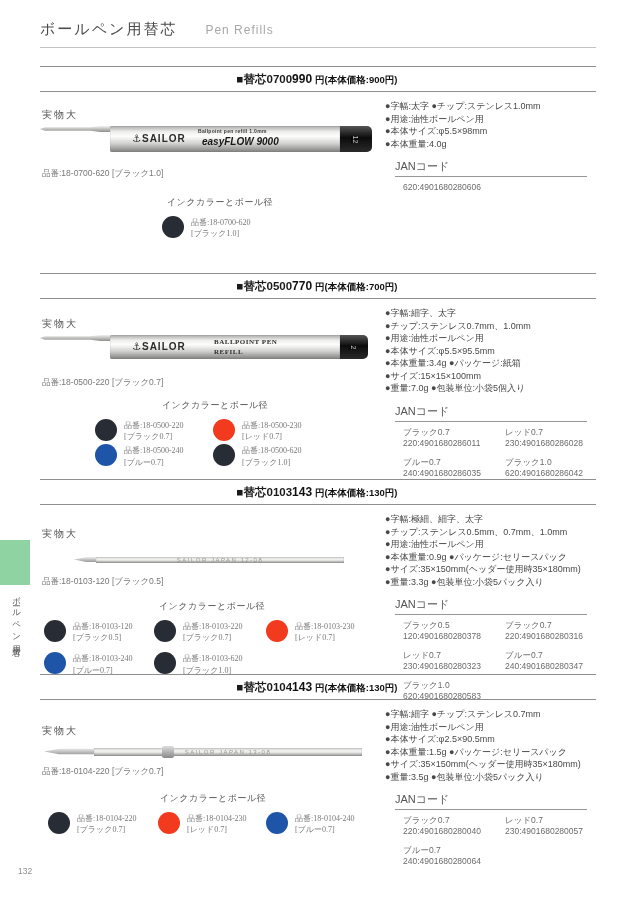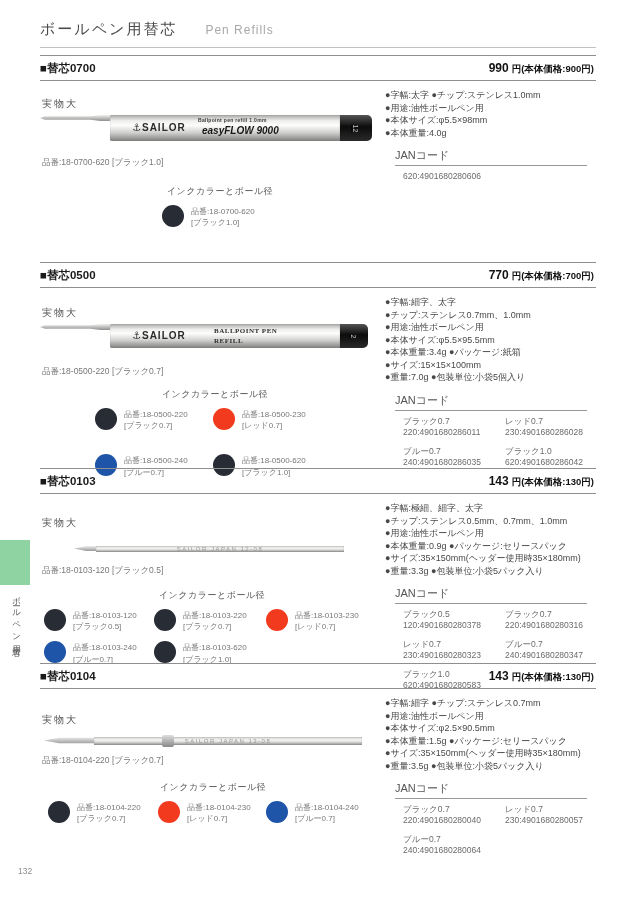--- a/index.html
+++ b/index.html
@@ -10,22 +10,22 @@
   .title-row { position:absolute; left:40px; top:20px; width:556px; padding-bottom:8px; border-bottom:1px solid #c2c2c2; }
   .title-jp { font-size:15px; color:#4a4a4a; letter-spacing:2px; }
   .title-en { font-size:12px; color:#a8a8a8; margin-left:28px; letter-spacing:1px; }
 
   
   .product { position:absolute; left:40px; width:556px; }
   .s0 { top:55px; height:207px; }
   .s1 { top:262px; height:206px; }
   .s2 { top:468px; height:195px; }
   .s3 { top:663px; height:195px; }
-  .sec-head { display:flex; justify-content:space-between; align-items:baseline;
-    border-top:1px solid #8f8f8f; border-bottom:1px solid #8f8f8f; padding:5px 2px 4px 0; }
+  .sec-head { display:flex; justify-content:center; align-items:baseline;
+    border-top:1px solid #8f8f8f; border-bottom:1px solid #8f8f8f; padding:5px 2px 4px 0;margin-top:11px; }
   .sec-name { font-weight:bold; font-size:11.5px; color:#1a1a1a; }
   .sec-price { font-size:9.5px; font-weight:bold; color:#111; }
   .sec-price b { font-size:12px; margin-right:3px; }
   .sec-body { display:flex; }
   .left-col { width:345px; position:relative; }
   .right-col { width:211px; padding-top:8px; }
 
   .actual { font-size:10px; color:#555; letter-spacing:2px; }
   .s0 .actual { margin:16px 0 0 2px; } .s1 .actual { margin:18px 0 0 2px; }
   .s2 .actual { margin:22px 0 0 2px; } .s3 .actual { margin:24px 0 0 2px; }
@@ -71,25 +71,25 @@
 
   .part-no { font-size:8.5px; color:#787878; margin:10px 0 0 2px; }
   .s2 .part-no { margin-top:13px; }
 
   
   .ink-block { }
   .ink-head { font-size:9px; color:#555; text-align:center; margin-bottom:7px; letter-spacing:.5px;margin-top:8px; }
   .ink-grid { display:grid; }
   .ink-item { display:flex; gap:7px; align-items:flex-start; }
   .dot { width:22px; height:22px; border-radius:50%; flex:none; }
-  .ink-text { font-size:8px; color:#787878; line-height:1.4; padding-top:1px; }
+  .ink-text { font-size:8px; color:#787878; line-height:1.4; padding-top:1px;font-family:Liberation Serif, serif; }
   .s0 .ink-block { margin:16px 0 0 100px; width:160px; }
   .s0 .ink-grid { grid-template-columns:1fr; justify-items:start; padding-left:22px; }
   .s1 .ink-block { margin:10px 0 0 55px; width:240px; }
-  .s1 .ink-grid { grid-template-columns:118px 118px; row-gap:23px; }
+  .s1 .ink-grid { grid-template-columns:118px 118px; row-gap:2px; }
   .s2 .ink-block { margin:12px 0 0 4px; width:336px; }
   .s2 .ink-grid { grid-template-columns:110px 112px 112px; row-gap:9px; }
   .s3 .ink-block { margin:14px 0 0 8px; width:330px; }
   .s3 .ink-grid { grid-template-columns:110px 108px 108px; }
 
   
   .spec-line { font-size:9px; color:#484848; line-height:12.5px; }
   .jan { margin:9px 0 0 10px; }
   .jan-head { font-size:11px; color:#555; width:192px; padding-bottom:2px; border-bottom:1px solid #979797; }
   .jan-grid { display:grid; grid-template-columns:102px 98px; row-gap:8px; margin-top:5px; padding-left:8px; }

